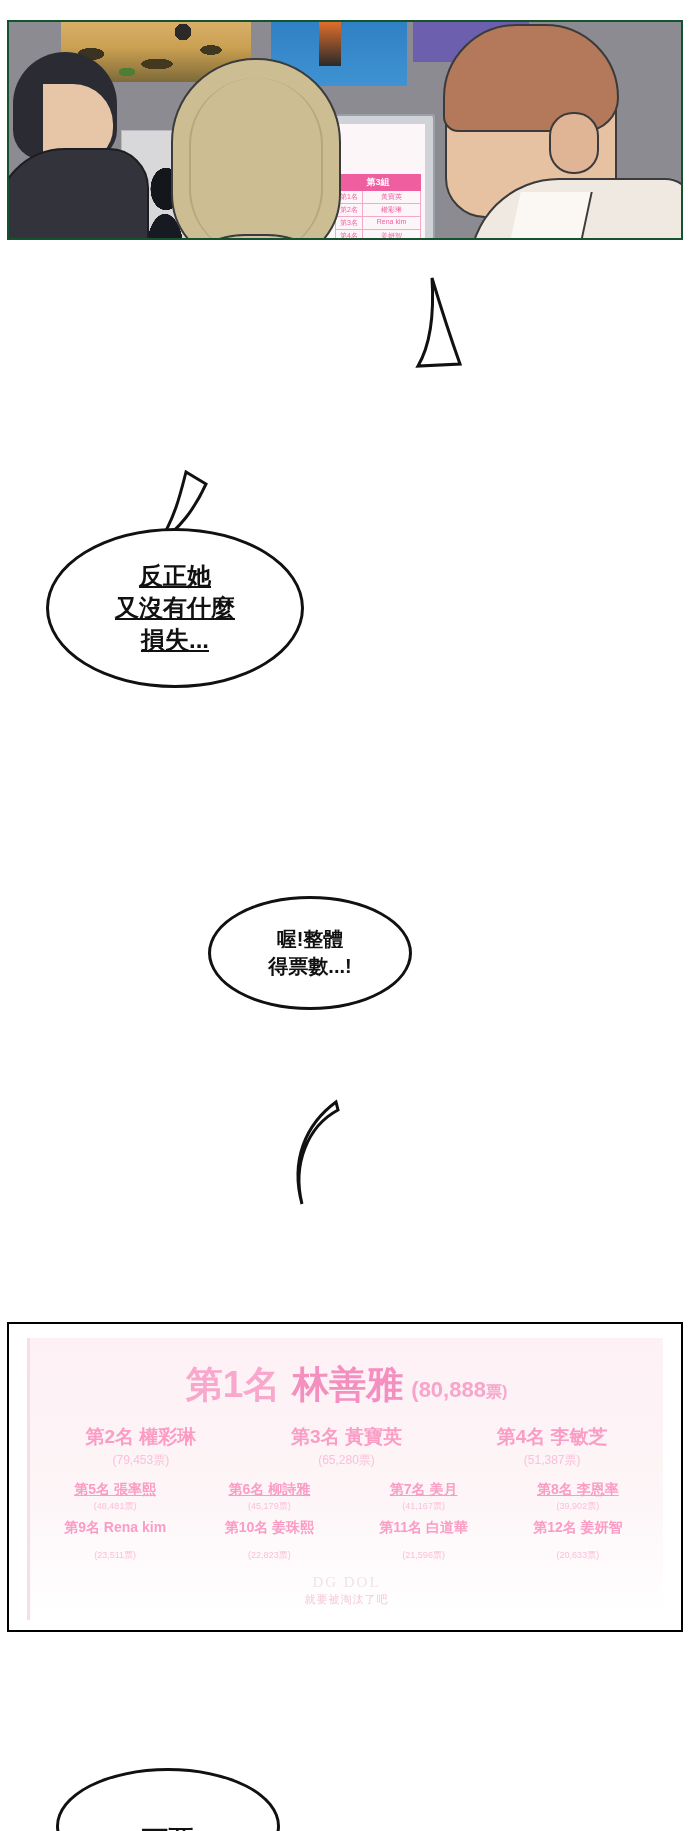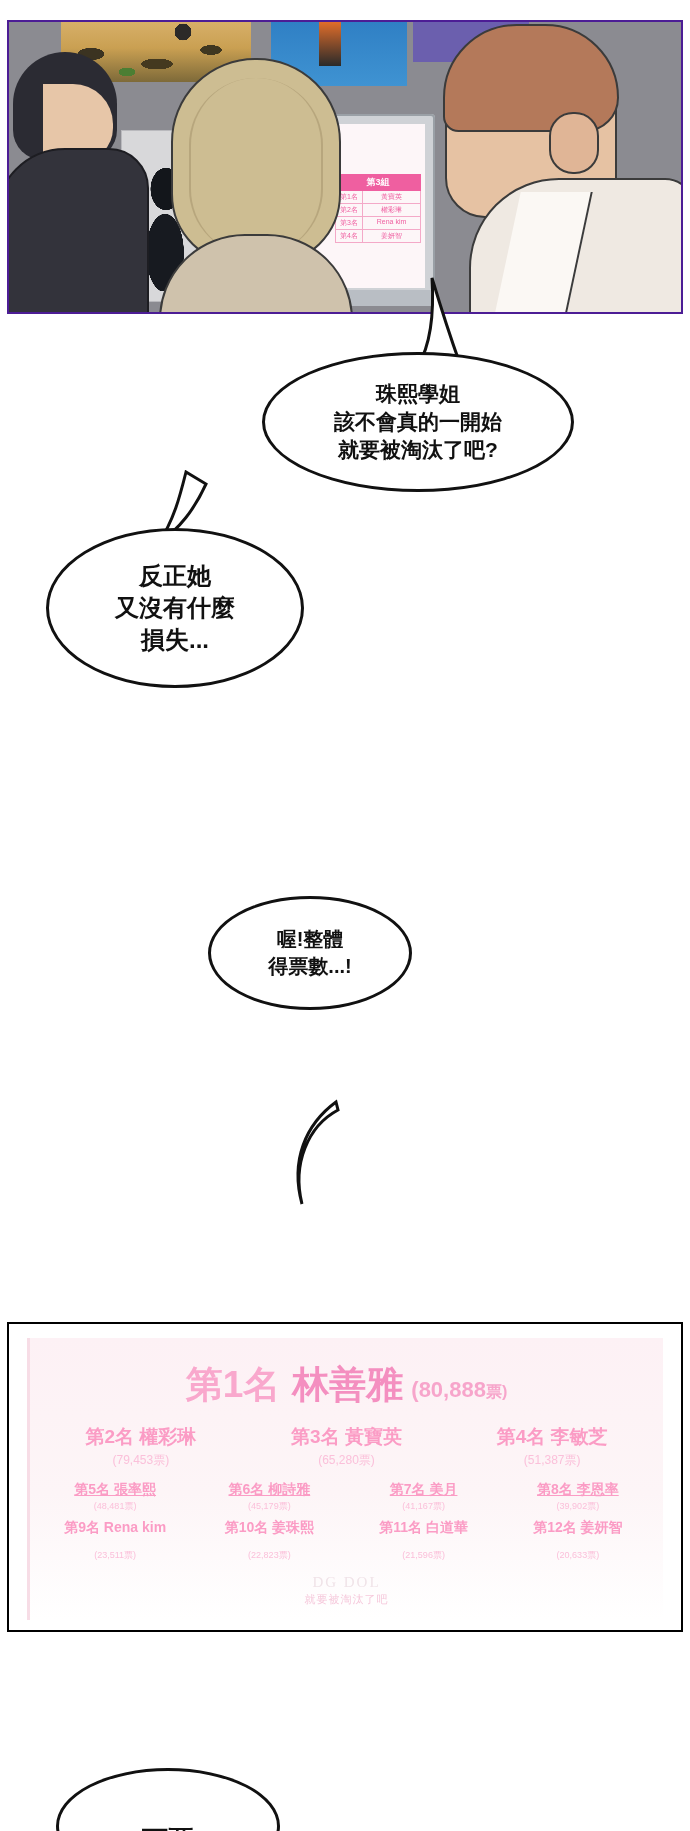--- a/index.html
+++ b/index.html
@@ -1,21 +1,21 @@
 <!DOCTYPE html>
 <html><head>
 <meta charset="utf-8">
 <style>
   html,body{margin:0;padding:0;background:#ffffff;}
   body{width:690px;font-family:"Liberation Sans","DejaVu Sans",sans-serif;}
   .page{position:relative;width:690px;height:1831px;overflow:hidden;background:#fff;}
 
   
-  .panel{position:absolute;left:7px;top:20px;width:676px;height:294px;
-         border:2px solid #4c1d95;box-sizing:border-box;overflow:hidden;background:#701a75;}
+  .panel{position:absolute;left:7px;top:20px;width:676px;height:220px;
+         border:2px solid #14532d;box-sizing:border-box;overflow:hidden;background:#701a75;}
   .pwall{position:absolute;inset:0;background:#8b8b91;}
   .poster-a{position:absolute;left:52px;top:-2px;width:190px;height:62px;
             background:linear-gradient(180deg,#d8b06a 0%,#caa052 45%,#7e6a39 100%);}
   .poster-a:after{content:"";position:absolute;inset:0;
       background:
         radial-gradient(ellipse 22px 10px at 30px 34px,#3b3321 0 60%,transparent 61%),
         radial-gradient(ellipse 26px 9px at 96px 44px,#44391f 0 60%,transparent 61%),
         radial-gradient(ellipse 18px 8px at 150px 30px,#3f3720 0 60%,transparent 61%),
         radial-gradient(ellipse 14px 7px at 66px 52px,#4c7e33 0 60%,transparent 61%),
         radial-gradient(circle 12px at 122px 12px,#2c2a28 0 70%,transparent 71%);}
@@ -82,21 +82,21 @@
   .bubble{position:absolute;background:#fff;border:3px solid #111;border-radius:50%;
           display:flex;align-items:center;justify-content:center;text-align:center;z-index:6;}
   .bubble .txt{font-weight:bold;color:#111;line-height:1.34;
                font-family:"Liberation Sans","DejaVu Sans",sans-serif;}
   .tail{position:absolute;z-index:5;}
   .tail svg{display:block;}
 
   #b1{left:262px;top:352px;width:306px;height:134px;}
   #b1 .txt{font-size:21px;}
   #b2{left:46px;top:528px;width:252px;height:154px;}
-  #b2 .txt{font-size:24px;}
+  #b2 .txt{font-size:24px;text-decoration:underline;}
   #b3{left:208px;top:896px;width:198px;height:108px;}
   #b3 .txt{font-size:20px;}
   #b4{left:296px;top:1036px;width:264px;height:132px;}
   #b4 .txt{font-size:24px;}
 
   
   .rank-panel{position:absolute;left:7px;top:1322px;width:676px;height:310px;
               border:2px solid #000;box-sizing:border-box;background:#fff;overflow:hidden;}
   .rank-inner{position:absolute;left:18px;top:14px;right:18px;bottom:10px;
               background:linear-gradient(180deg,#fdf1f5 0%,#fdf5f7 55%,#ffffff 100%);
@@ -208,25 +208,20 @@
       <div class="man-r-body"></div>
       <div class="man-r-collar"></div>
     </div>
   </div>
 
   <div class="tail" style="left:398px;top:276px;">
     <svg width="70" height="92" viewBox="0 0 70 92">
         <path d="M62 88 C52 60 40 22 34 2 C36 34 34 66 20 90 Z" fill="#fff" stroke="#111" stroke-width="3"></path>
       </svg>
   </div>
-  <div class="bubble" id="b1">
-    <div class="txt" style="white-space:pre-line">珠熙學姐
-該不會真的一開始
-就要被淘汰了吧?</div>
-  </div>
 
   <div class="tail" style="left:150px;top:470px;">
     <svg width="64" height="78" viewBox="0 0 64 78">
         <path d="M36 2 C30 26 24 50 8 74 C30 58 44 40 56 14 Z" fill="#fff" stroke="#111" stroke-width="3"></path>
       </svg>
   </div>
   <div class="bubble" id="b2">
     <div class="txt" style="white-space:pre-line">反正她
 又沒有什麼
 損失...</div>

